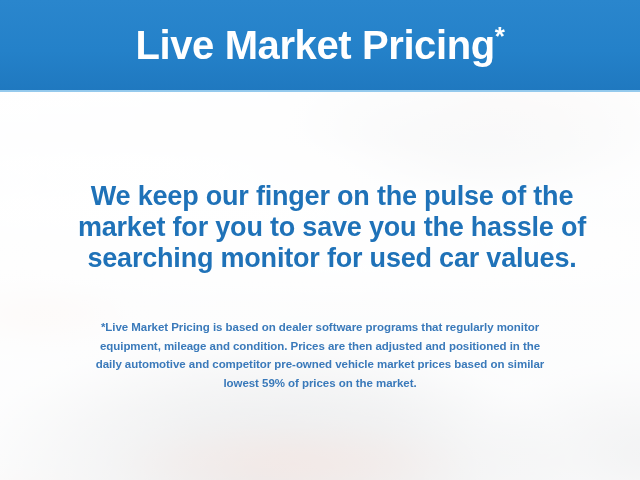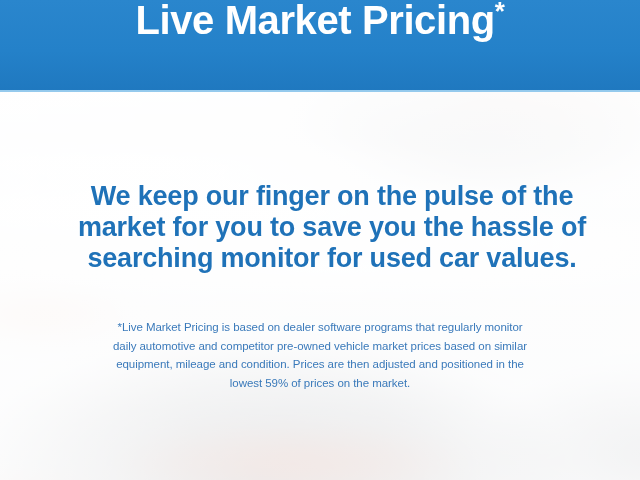--- a/index.html
+++ b/index.html
@@ -82,20 +82,21 @@
   
   .header-band {
     position: absolute;
     left: 0;
     top: 0;
     width: 640px;
     height: 92px;
     background: linear-gradient(to bottom, #2a86cd 0%, #2481c9 55%, #1f78bf 100%);
     box-sizing: border-box;
     display: flex;
+    align-items: center;
     justify-content: center;
   }
   .header-band::after {
     content: "";
     position: absolute;
     left: 0;
     bottom: 0;
     width: 100%;
     height: 2px;
     background: rgba(170, 216, 245, 0.85);
@@ -134,21 +135,21 @@
 
   
   .disclaimer {
     position: absolute;
     left: 32px;
     top: 318px;
     width: 576px;
     text-align: center;
     color: #2a6fb5;
     font-size: 11.5px;
-    font-weight: normal;
+    font-weight: bold;
     line-height: 18.5px;
     letter-spacing: -0.05px;
     opacity: 0.92;
   }
   .disclaimer .dl-line { display: block; white-space: nowrap; }
 </style>
 </head>
 <body>
 
 <div id="banner-graphic">
@@ -165,18 +166,18 @@
   </div>
 
   <div class="headline">
     <span class="hl-line">We keep our finger on the pulse of the</span>
     <span class="hl-line">market for you to save you the hassle of</span>
     <span class="hl-line">searching monitor for used car values.</span>
   </div>
 
   <div class="disclaimer">
     <span class="dl-line">*Live Market Pricing is based on dealer software programs that regularly monitor</span>
+    <span class="dl-line">equipment, mileage and condition. Prices are then adjusted and positioned in the</span>
     <span class="dl-line">daily automotive and competitor pre-owned vehicle market prices based on similar</span>
-    <span class="dl-line">equipment, mileage and condition. Prices are then adjusted and positioned in the</span>
     <span class="dl-line">lowest 59% of prices on the market.</span>
   </div>
 
 </div>
 
 </body></html>

